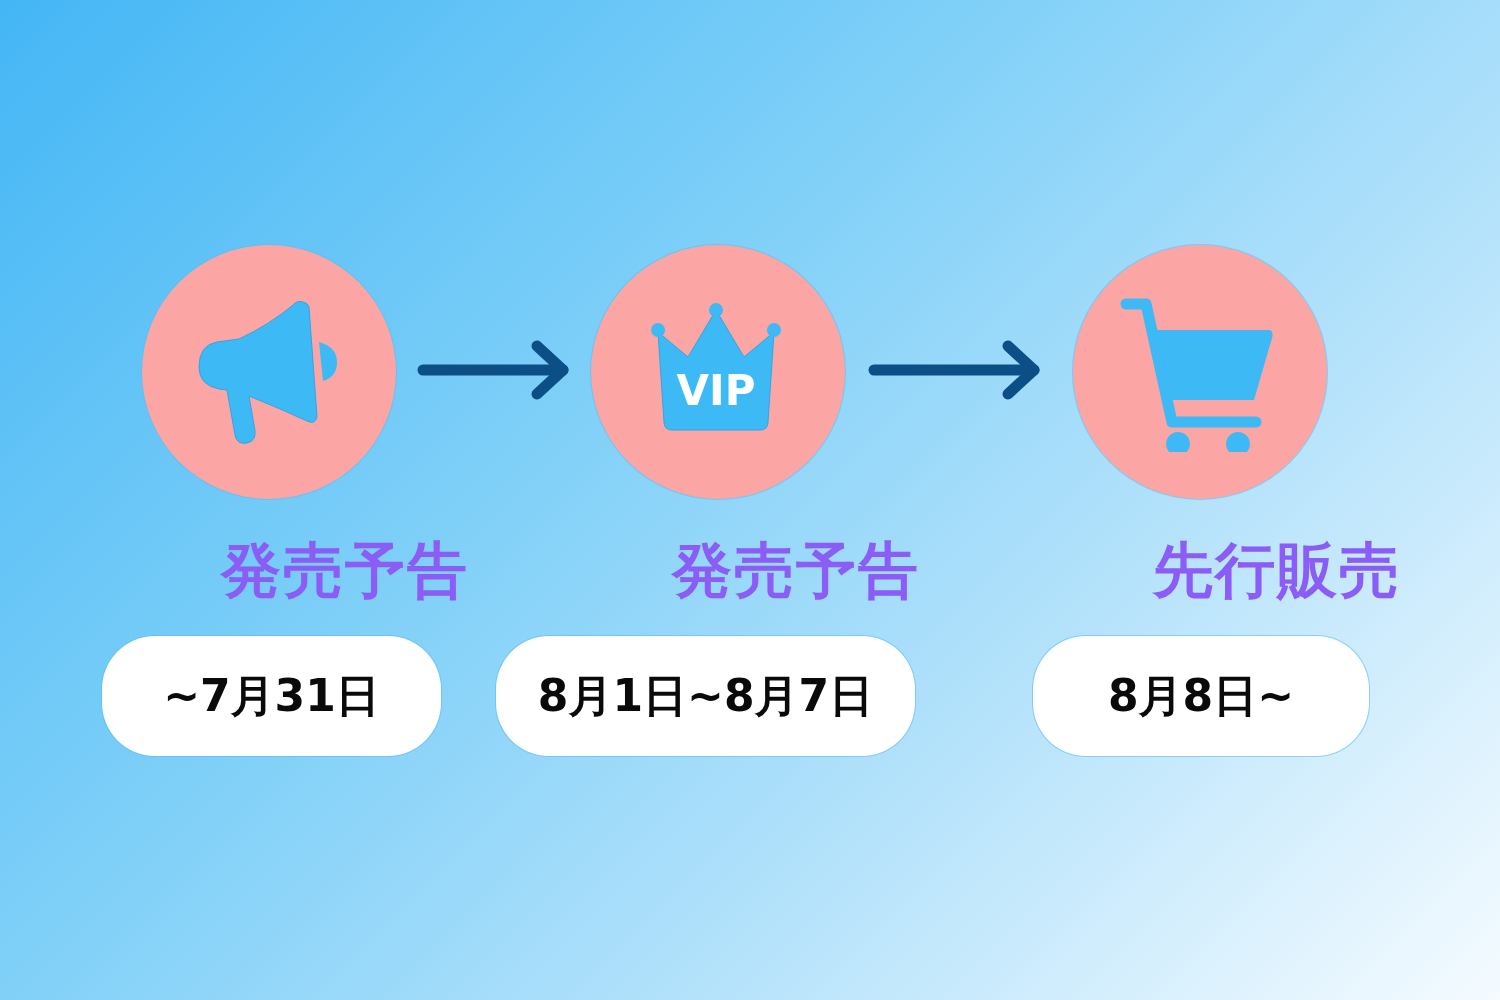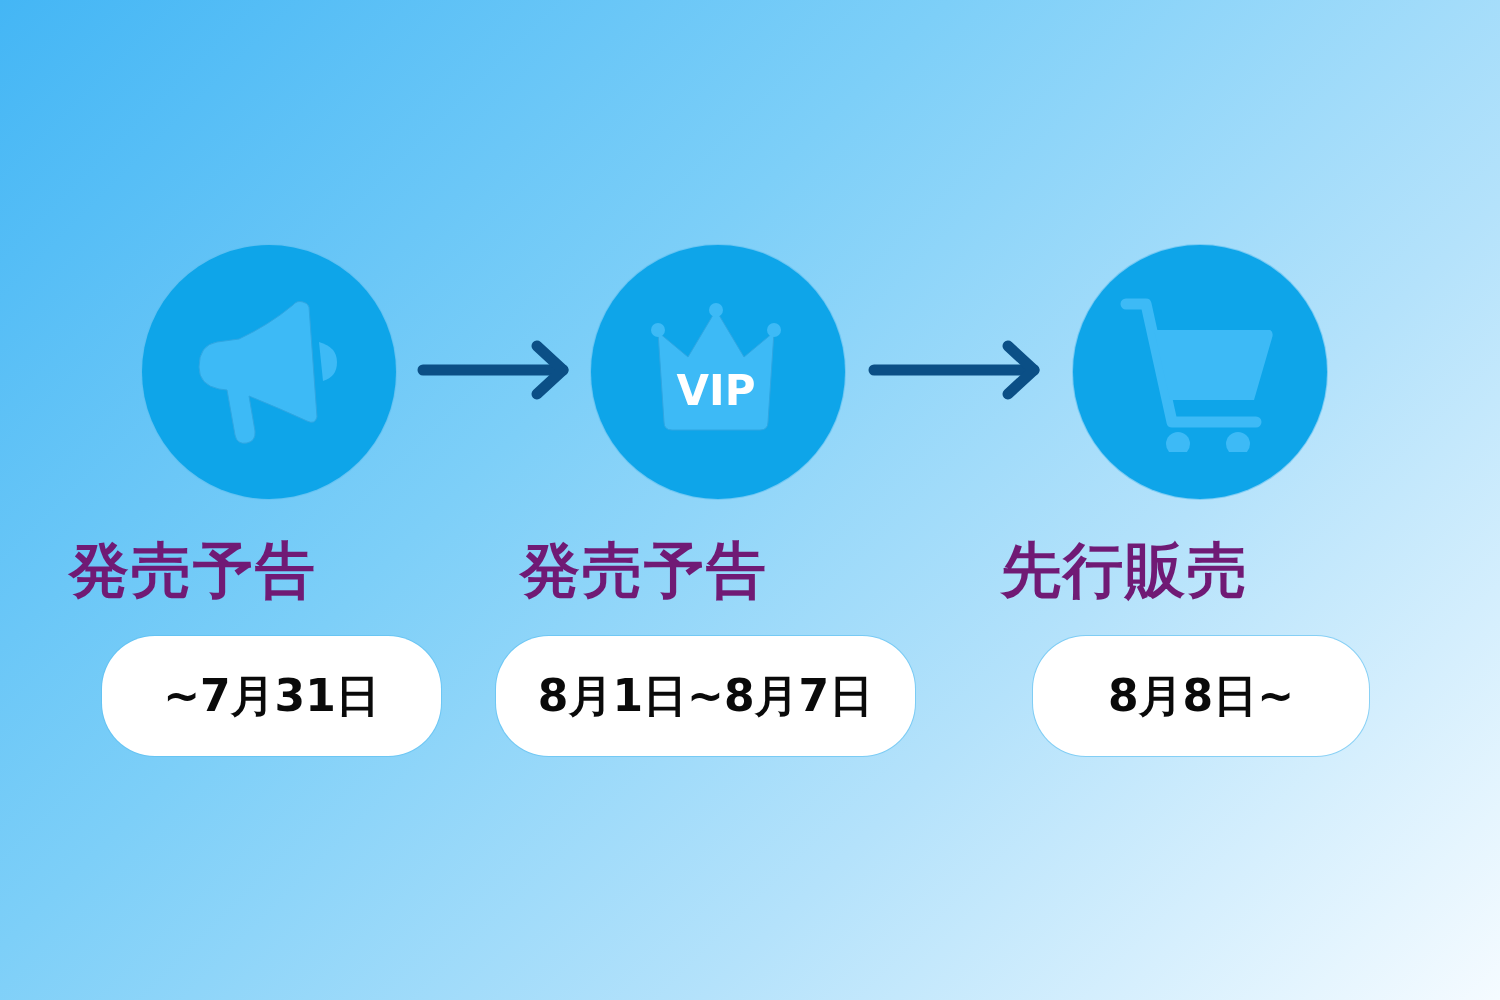--- a/index.html
+++ b/index.html
@@ -3,28 +3,28 @@
   <meta charset="utf-8">
   <style>
     html, body { margin: 0; padding: 0; }
     body {
       width: 1500px; height: 1000px; overflow: hidden; position: relative;
       background: linear-gradient(135deg, #44b6f5 0%, #7dcff8 38%, #b4e2fb 68%, #f5fbff 100%);
       font-family: "DejaVu Sans", "Liberation Sans", sans-serif;
     }
     .circle {
       position: absolute; width: 254px; height: 254px; border-radius: 50%;
-      background: #0ea5e9; box-shadow: 0 0 0 1px rgba(90,190,240,0.6);
+      background: #fca5a5; box-shadow: 0 0 0 1px rgba(90,190,240,0.6);
       display: flex; align-items: center; justify-content: center;
     }
     .circle svg { display: block; }
     .arrow { position: absolute; }
     .title {
-      position: absolute; width: 400px; text-align: left;
-      font-size: 60px; font-weight: bold; color: #701a75; letter-spacing: 2px;
+      position: absolute; width: 400px; text-align: right;
+      font-size: 60px; font-weight: bold; color: #8b5cf6; letter-spacing: 2px;
       line-height: 70px;
     }
     .pill {
       position: absolute; height: 120px; border-radius: 53px; background: #ffffff;
       box-shadow: 0 0 0 1px rgba(90,190,240,0.6);
       display: flex; align-items: center; justify-content: center;
       font-size: 44px; font-weight: bold; color: #0a0a0a; white-space: nowrap;
     }
   </style>
 </head>

